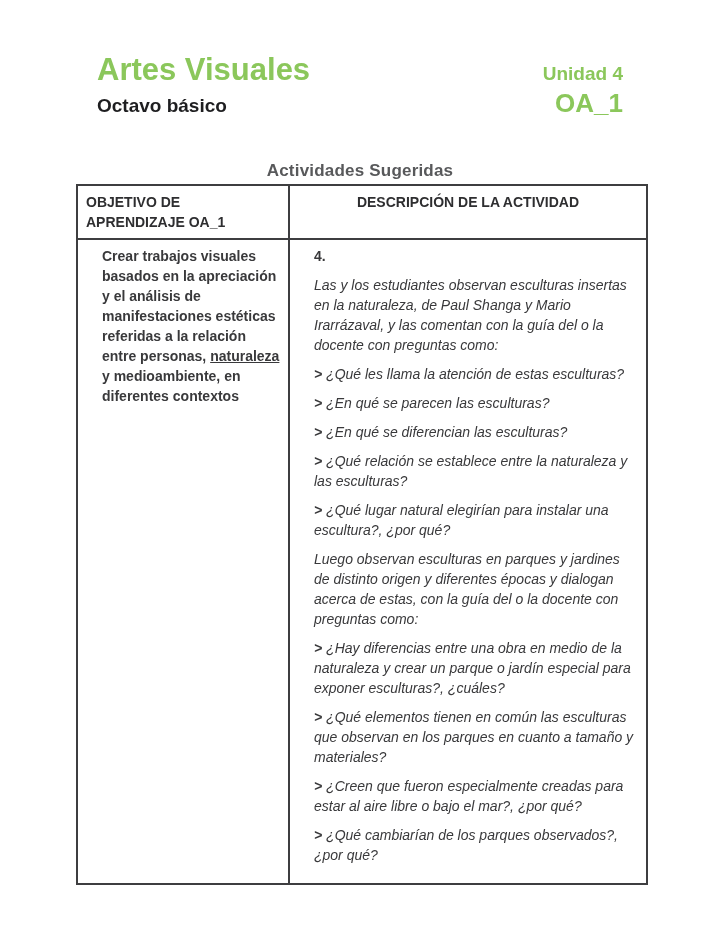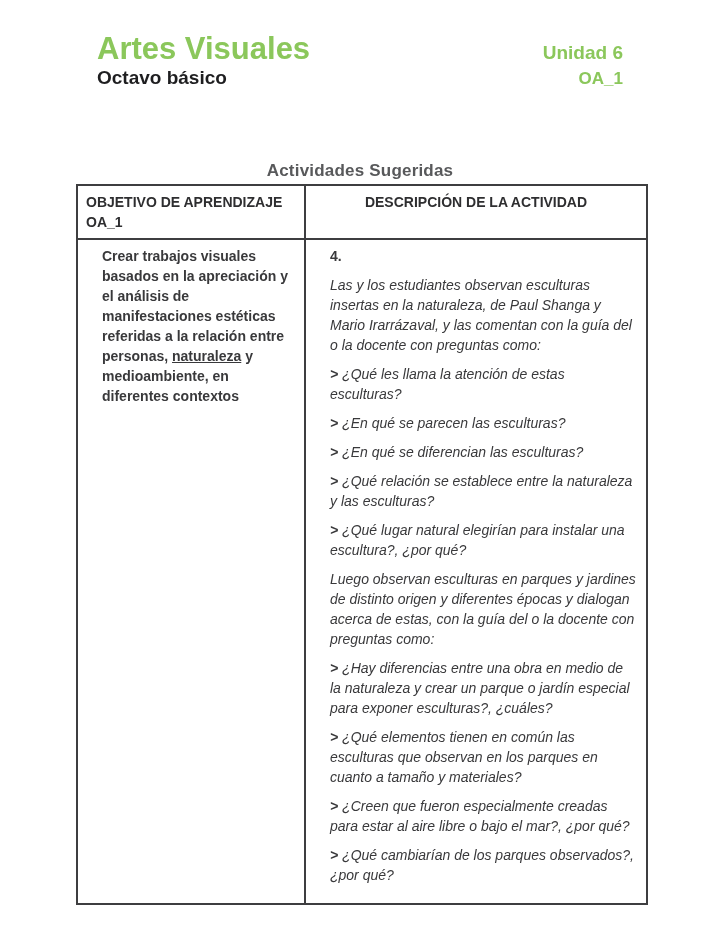--- a/index.html
+++ b/index.html
@@ -19,21 +19,21 @@
     height: 932px;
     background: #ffffff;
     overflow: hidden;
   }
 
   
   .doc-header {
     position: absolute;
     left: 97px;
     right: 97px;
-    top: 33px;
+    top: 54px;
   }
   .header-row {
     display: flex;
     justify-content: space-between;
     align-items: baseline;
   }
   .doc-title {
     font-size: 31px;
     font-weight: bold;
     color: #8bc75b;
@@ -43,21 +43,21 @@
     font-size: 19px;
     font-weight: bold;
     color: #8bc75b;
   }
   .doc-subtitle {
     font-size: 19px;
     font-weight: bold;
     color: #1e1e20;
   }
   .oa-label {
-    font-size: 17px;
+    font-size: 26px;
     font-weight: bold;
     color: #8bc75b;
   }
   .header-row.row2 { margin-top: 3px; justify-content: space-between; }
 
   
   .section-title {
     position: absolute;
     top: 161px;
     left: 0;
@@ -88,21 +88,21 @@
   }
   .activity-table th {
     font-size: 14px;
     font-weight: bold;
     color: #2e2e30;
     padding: 6px 8px;
     height: 52px;
     line-height: 20px;
   }
   th.col-obj {
-    width: 228px;
+    width: 212px;
     text-align: left;
   }
   th.col-desc {
     text-align: center;
   }
   .objective-cell {
     font-size: 14px;
     font-weight: bold;
     line-height: 20px;
     padding: 6px 8px;
@@ -133,21 +133,21 @@
   }
 </style>
 </head>
 <body>
 
 <div class="page">
 
   <div class="doc-header">
     <div class="header-row row1">
       <span class="doc-title">Artes Visuales</span>
-      <span class="unit-label">Unidad 6</span>
+      <span class="unit-label">Unidad 4</span>
     </div>
     <div class="header-row row2">
       <span class="doc-subtitle">Octavo básico</span>
       <span class="oa-label">OA_1</span>
     </div>
   </div>
 
   <h2 class="section-title">Actividades Sugeridas</h2>
 
   <table class="activity-table">

